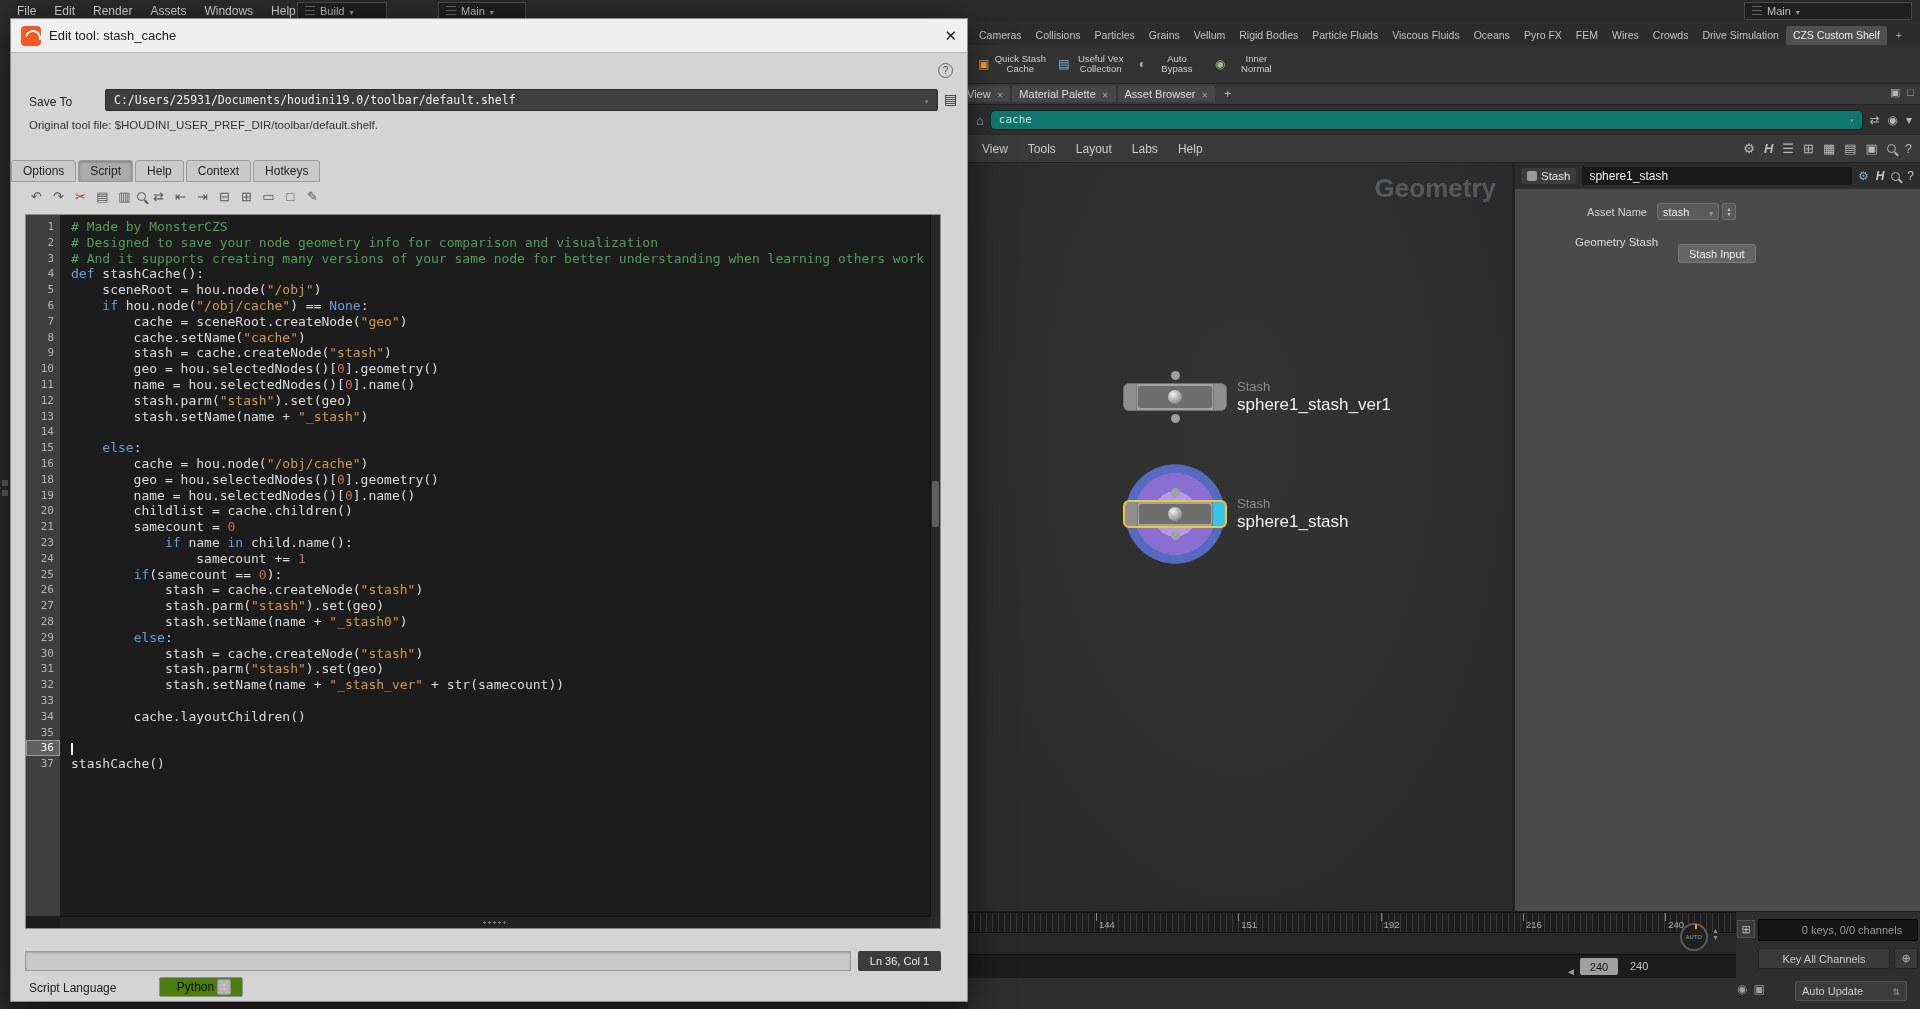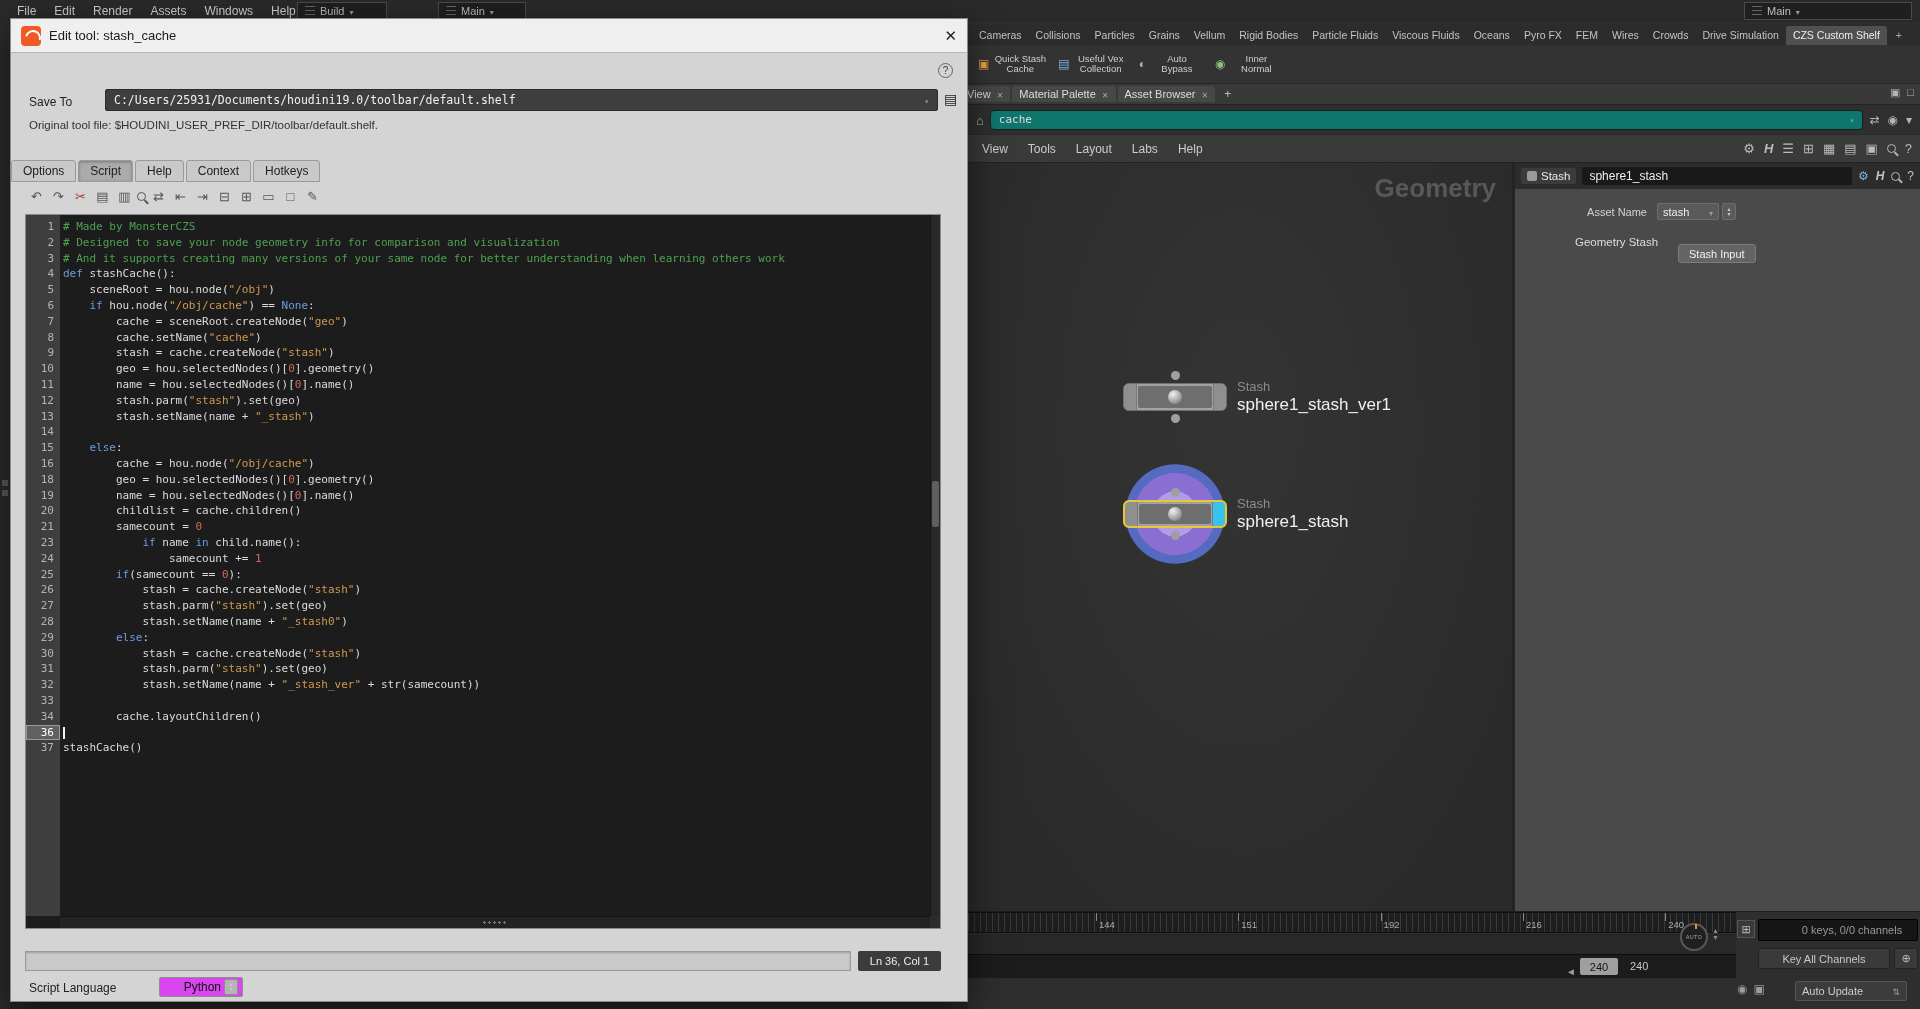--- a/index.html
+++ b/index.html
@@ -185,39 +185,39 @@
   #dlg-toolbar .mag::after { background:#555; }
 
   .editor { position:absolute; left:14px; top:195px; width:916px; height:715px; background:#1c1c1c;
     border:1px solid #8a8a8a; }
   .gutter-bg { position:absolute; left:0; top:0; bottom:12px; width:34px; background:#3e3e3e; }
   .code-lines { position:absolute; left:0; top:4px; right:10px; bottom:12px; overflow:hidden;
     font-family:"DejaVu Sans Mono", monospace; }
   .code-line { display:flex; height:15.8px; line-height:15.8px; }
   .ln { width:34px; flex-shrink:0; text-align:right; padding-right:6px; font-size:11px; color:#b4b4b4; }
   .ln.cur { background:#606060; color:#fff; box-shadow:inset 0 0 0 1px #9a9a9a; }
-  .ctext { padding-left:3px; white-space:pre; font-size:11px; }
+  .ctext { padding-left:11px; white-space:pre; font-size:13px; }
   .tk-n { color:#dcdcdc; } .tk-c { color:#4fa052; } .tk-k { color:#6a9ede; }
   .tk-s { color:#d09a50; } .tk-d { color:#d0685a; }
   .cursor { display:inline-block; width:1.5px; height:12px; background:#f0f0f0; vertical-align:middle; }
   .vscroll { position:absolute; right:0; top:0; bottom:12px; width:10px; background:#282828; border-left:1px solid #151515; }
   .vthumb { position:absolute; left:1px; top:38%; width:7px; height:46px; background:#5e5e5e; border-radius:2px; }
   .hscroll { position:absolute; left:34px; right:10px; bottom:0; height:12px; background:#232323; border-top:1px solid #151515; }
   .hgrip { position:absolute; left:50%; top:3px; width:26px; height:6px; transform:translateX(-50%);
     background:radial-gradient(circle, #777 1px, transparent 1.3px) 0 0/5px 5px; }
   .scroll-corner { position:absolute; right:0; bottom:0; width:10px; height:12px; background:#2c2c2c; }
 
   .status-field { position:absolute; left:14px; top:932px; width:826px; height:20px; background:#c9c9c9;
     border:1px solid #9a9a9a; box-shadow:inset 0 1px 2px rgba(0,0,0,.2); }
   .ln-box { position:absolute; left:847px; top:932px; width:83px; height:20px; background:#3c3c3c; border-radius:2px;
     color:#eee; font-size:11px; display:flex; align-items:center; justify-content:center; }
   .lang-label { position:absolute; left:18px; top:962px; font-size:12px; color:#222; }
-  .lang-drop { position:absolute; left:148px; top:958px; width:84px; height:20px; background:#d946ef;
+  .lang-drop { position:absolute; left:148px; top:958px; width:84px; height:20px; background:#4d7c0f;
     border:1px solid #8f8f8f; border-radius:2px; font-size:12px; color:#111; display:flex; align-items:center;
-    justify-content:flex-end; padding:0 4px 0 10px; }
+    justify-content:center; padding:0 4px 0 10px; }
   .lang-drop .spin { background:#b5b5b5; border-color:#8f8f8f; height:16px; }
 </style>
 </head>
 <body>
 
 <div id="root">
 
   <div class="menubar">
     <div id="menubar-items">
         <span class="menu-item">File</span>
@@ -610,20 +610,24 @@
           </div>
           <div class="code-line">
             <span class="ln">33</span>
             <span class="ctext"></span>
           </div>
           <div class="code-line">
             <span class="ln">34</span>
             <span class="ctext"><span class="tk-n">        cache.layoutChildren()</span></span>
           </div>
           <div class="code-line">
+            <span class="ln">35</span>
+            <span class="ctext"></span>
+          </div>
+          <div class="code-line">
             <span class="ln cur">36</span>
             <span class="ctext"><span class="cursor"></span></span>
           </div>
           <div class="code-line">
             <span class="ln">37</span>
             <span class="ctext"><span class="tk-n">stashCache()</span></span>
           </div>
         </div>
       <div class="vscroll">
           <div class="vthumb"></div>

